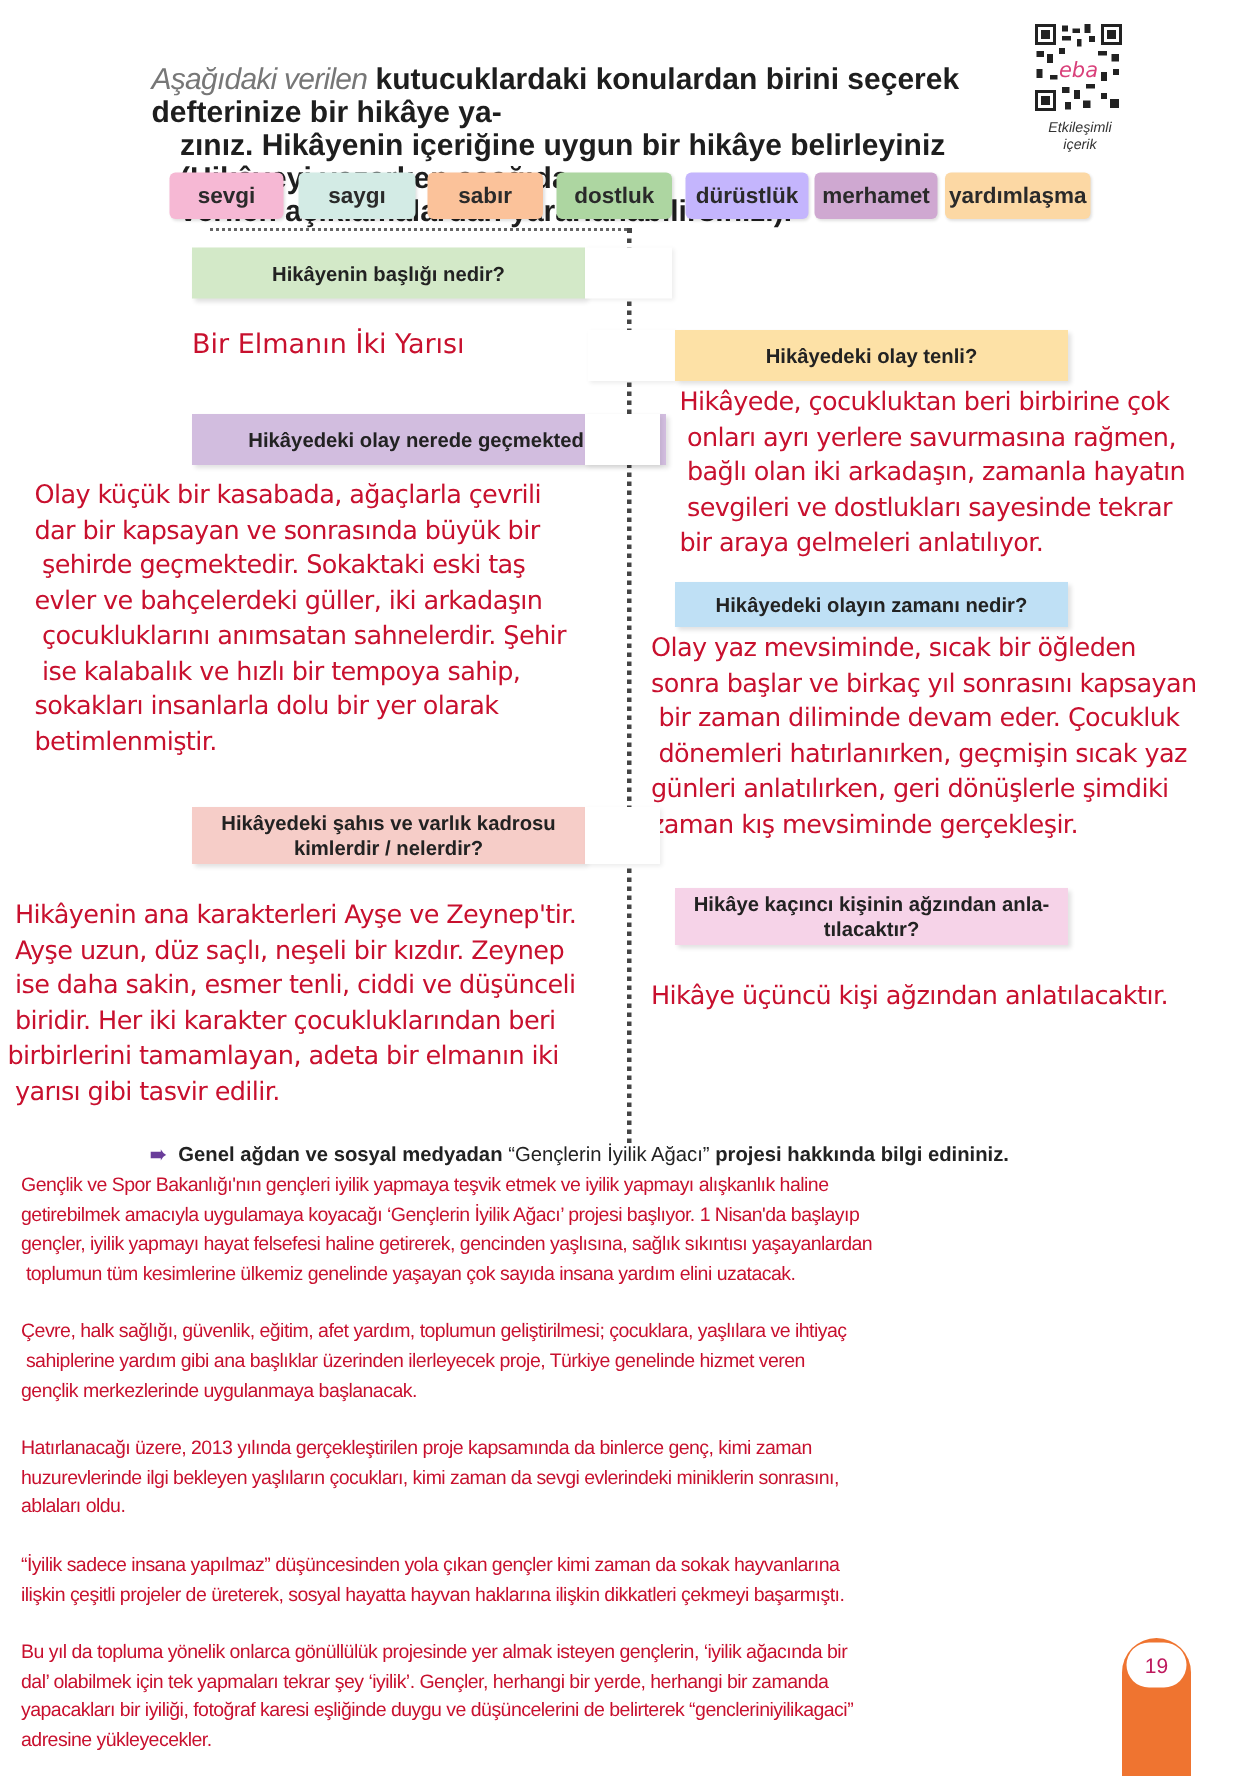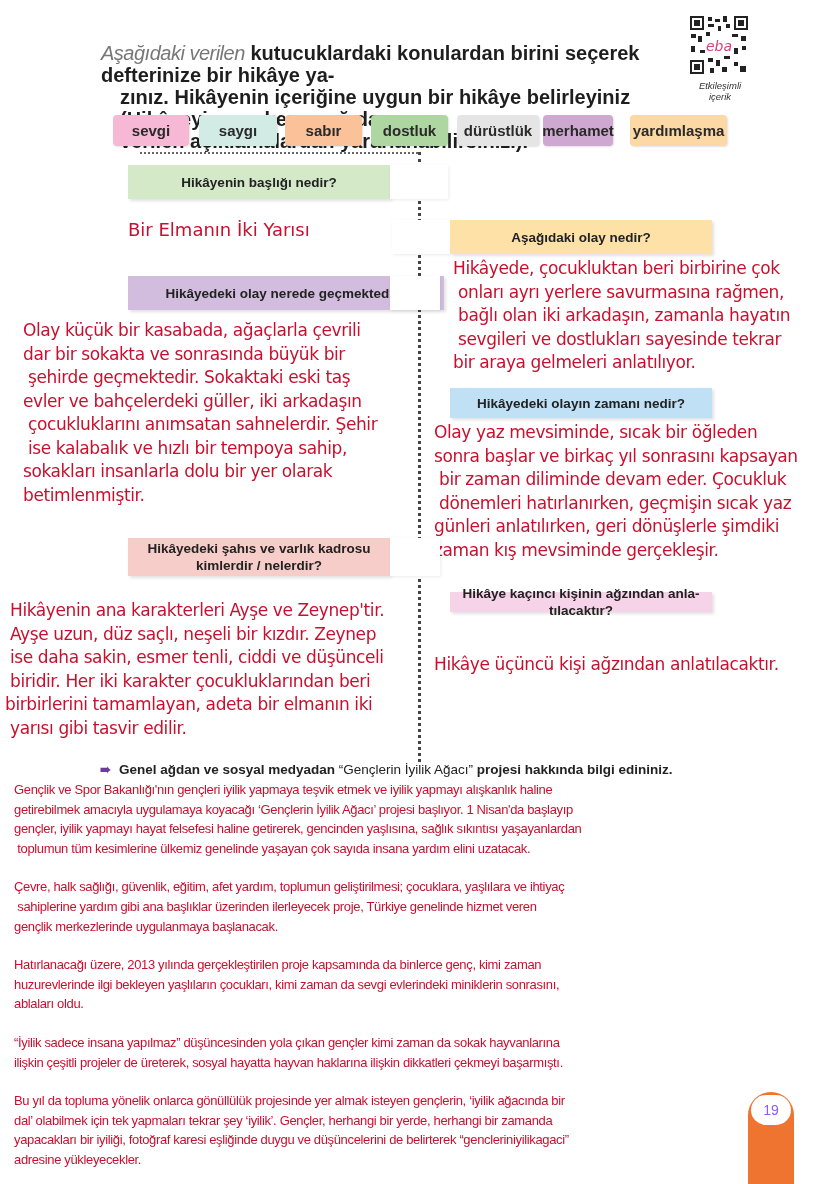--- a/index.html
+++ b/index.html
@@ -15,21 +15,21 @@
   .vline { position:absolute; left:418px; width:0; border-left:3px dotted #444; }
   .hline { position:absolute; height:0; border-top:2px dotted #666; }
   .ans { position:absolute; color:#c8102e; font-family:"DejaVu Sans", sans-serif; font-size:17px; line-height:23.5px; letter-spacing:-0.4px; }
   .ans-title { position:absolute; color:#c8102e; font-family:"DejaVu Sans", sans-serif; font-size:18px; }
   .task2 { left:100px; top:762px; font-size:13.5px; font-weight:bold; color:#222; white-space:nowrap; }
   .task2 .q { font-weight:normal; }
   .arrow { display:inline-block; color:#6a3d9a; font-size:13px; margin-right:8px; }
   .body-text { position:absolute; left:14px; width:720px; color:#c8102e; font-family:"Liberation Sans", sans-serif; font-size:13px; line-height:19.6px; letter-spacing:-0.35px; }
   .body-text p { margin:0 0 19px 0; }
   .pgtab { left:748px; top:1092px; width:46px; height:92px; background:#ef7430; border-radius:23px 23px 0 0; }
-  .pgnum { left:751px; top:1095px; width:40px; height:30px; background:#fff; border-radius:20px; display:flex; align-items:center; justify-content:center; font-size:14px; color:#8b5cf6; }
+  .pgnum { left:751px; top:1095px; width:40px; height:30px; background:#fff; border-radius:20px; display:flex; align-items:center; justify-content:center; font-size:14px; color:#be185d; }
 </style>
 </head>
 <body>
 
 <div class="abs instr">
   <div><span class="garbled">Aşağıdaki verilen</span> <span>kutucuklardaki konulardan birini seçerek defterinize bir hikâye ya-</span></div>
   <div style="padding-left:19px">zınız. Hikâyenin içeriğine uygun bir hikâye belirleyiniz (Hikâyeyi yazarken aşağıda</div>
   <div style="padding-left:19px">verilen açıklamalardan yararlanabilirsiniz.).</div>
 </div>
 
@@ -78,48 +78,48 @@
 </div>
 <div class="abs qr-cap">
   <div>Etkileşimli</div>
   <div>içerik</div>
 </div>
 
 <div class="chip" style="left:113px;width:76px;background:#f6b8d4">sevgi</div>
 <div class="chip" style="left:199px;width:78px;background:#d3ebe5">saygı</div>
 <div class="chip" style="left:285px;width:77px;background:#fbc29a">sabır</div>
 <div class="chip" style="left:371px;width:77px;background:#add6a1">dostluk</div>
-<div class="chip" style="left:457px;width:82px;background:#e5e5e5">dürüstlük</div>
-<div class="chip" style="left:543px;width:70px;background:#cfa8d1">merhamet</div>
+<div class="chip" style="left:457px;width:82px;background:#c4b5fd">dürüstlük</div>
+<div class="chip" style="left:543px;width:82px;background:#cfa8d1">merhamet</div>
 <div class="chip" style="left:630px;width:97px;background:#fcd8a4">yardımlaşma</div>
 
 <div class="hline" style="left:140px;top:152px;width:278px"></div>
 <div class="vline" style="top:152px;height:610px"></div>
 
 <div class="qbox" style="left:128px;top:165px;width:262px;height:34px;background:#d3e9c8">Hikâyenin başlığı nedir?</div>
 <div class="whitebox" style="left:390px;top:165px;width:58px;height:34px"></div>
 
 <div class="ans-title" style="left:128px;top:219px">Bir Elmanın İki Yarısı</div>
 <div class="whitebox" style="left:392px;top:220px;width:58px;height:34px"></div>
-<div class="qbox" style="left:450px;top:220px;width:262px;height:34px;background:#fde1a6">Aşağıdaki olay nedir?</div>
+<div class="qbox" style="left:450px;top:220px;width:262px;height:34px;background:#fde1a6">Hikâyedeki olay tenli?</div>
 
 <div class="ans" style="left:453px;top:257px">
   <div style="white-space:pre">Hikâyede, çocukluktan beri birbirine çok</div>
   <div style="white-space:pre"> onları ayrı yerlere savurmasına rağmen,</div>
   <div style="white-space:pre"> bağlı olan iki arkadaşın, zamanla hayatın</div>
   <div style="white-space:pre"> sevgileri ve dostlukları sayesinde tekrar</div>
   <div style="white-space:pre">bir araya gelmeleri anlatılıyor.</div>
 </div>
 
 <div class="qbox" style="left:128px;top:276px;width:316px;height:34px;background:#d2bddf">Hikâyedeki olay nerede geçmektedir?</div>
 <div class="whitebox" style="left:390px;top:276px;width:50px;height:34px"></div>
 
 <div class="ans" style="left:23px;top:319px">
   <div style="white-space:pre">Olay küçük bir kasabada, ağaçlarla çevrili</div>
-  <div style="white-space:pre">dar bir sokakta ve sonrasında büyük bir</div>
+  <div style="white-space:pre">dar bir kapsayan ve sonrasında büyük bir</div>
   <div style="white-space:pre"> şehirde geçmektedir. Sokaktaki eski taş</div>
   <div style="white-space:pre">evler ve bahçelerdeki güller, iki arkadaşın</div>
   <div style="white-space:pre"> çocukluklarını anımsatan sahnelerdir. Şehir</div>
   <div style="white-space:pre"> ise kalabalık ve hızlı bir tempoya sahip,</div>
   <div style="white-space:pre">sokakları insanlarla dolu bir yer olarak</div>
   <div style="white-space:pre">betimlenmiştir.</div>
 </div>
 
 <div class="qbox" style="left:450px;top:388px;width:262px;height:30px;background:#bfe0f5">Hikâyedeki olayın zamanı nedir?</div>
 
@@ -131,21 +131,21 @@
   <div style="white-space:pre">günleri anlatılırken, geri dönüşlerle şimdiki</div>
   <div style="white-space:pre">zaman kış mevsiminde gerçekleşir.</div>
 </div>
 
 <div class="qbox" style="left:128px;top:538px;width:262px;height:38px;background:#f6cdc8;flex-direction:column">
   <div>Hikâyedeki şahıs ve varlık kadrosu</div>
   <div>kimlerdir / nelerdir?</div>
 </div>
 <div class="whitebox" style="left:390px;top:538px;width:50px;height:38px"></div>
 
-<div class="qbox" style="left:450px;top:592px;width:262px;height:20px;background:#f6d3e8;flex-direction:column">
+<div class="qbox" style="left:450px;top:592px;width:262px;height:38px;background:#f6d3e8;flex-direction:column">
   <div>Hikâye kaçıncı kişinin ağzından anla-</div>
   <div>tılacaktır?</div>
 </div>
 
 <div class="ans" style="left:5px;top:599px">
   <div style="white-space:pre"> Hikâyenin ana karakterleri Ayşe ve Zeynep'tir.</div>
   <div style="white-space:pre"> Ayşe uzun, düz saçlı, neşeli bir kızdır. Zeynep</div>
   <div style="white-space:pre"> ise daha sakin, esmer tenli, ciddi ve düşünceli</div>
   <div style="white-space:pre"> biridir. Her iki karakter çocukluklarından beri</div>
   <div style="white-space:pre">birbirlerini tamamlayan, adeta bir elmanın iki</div>

